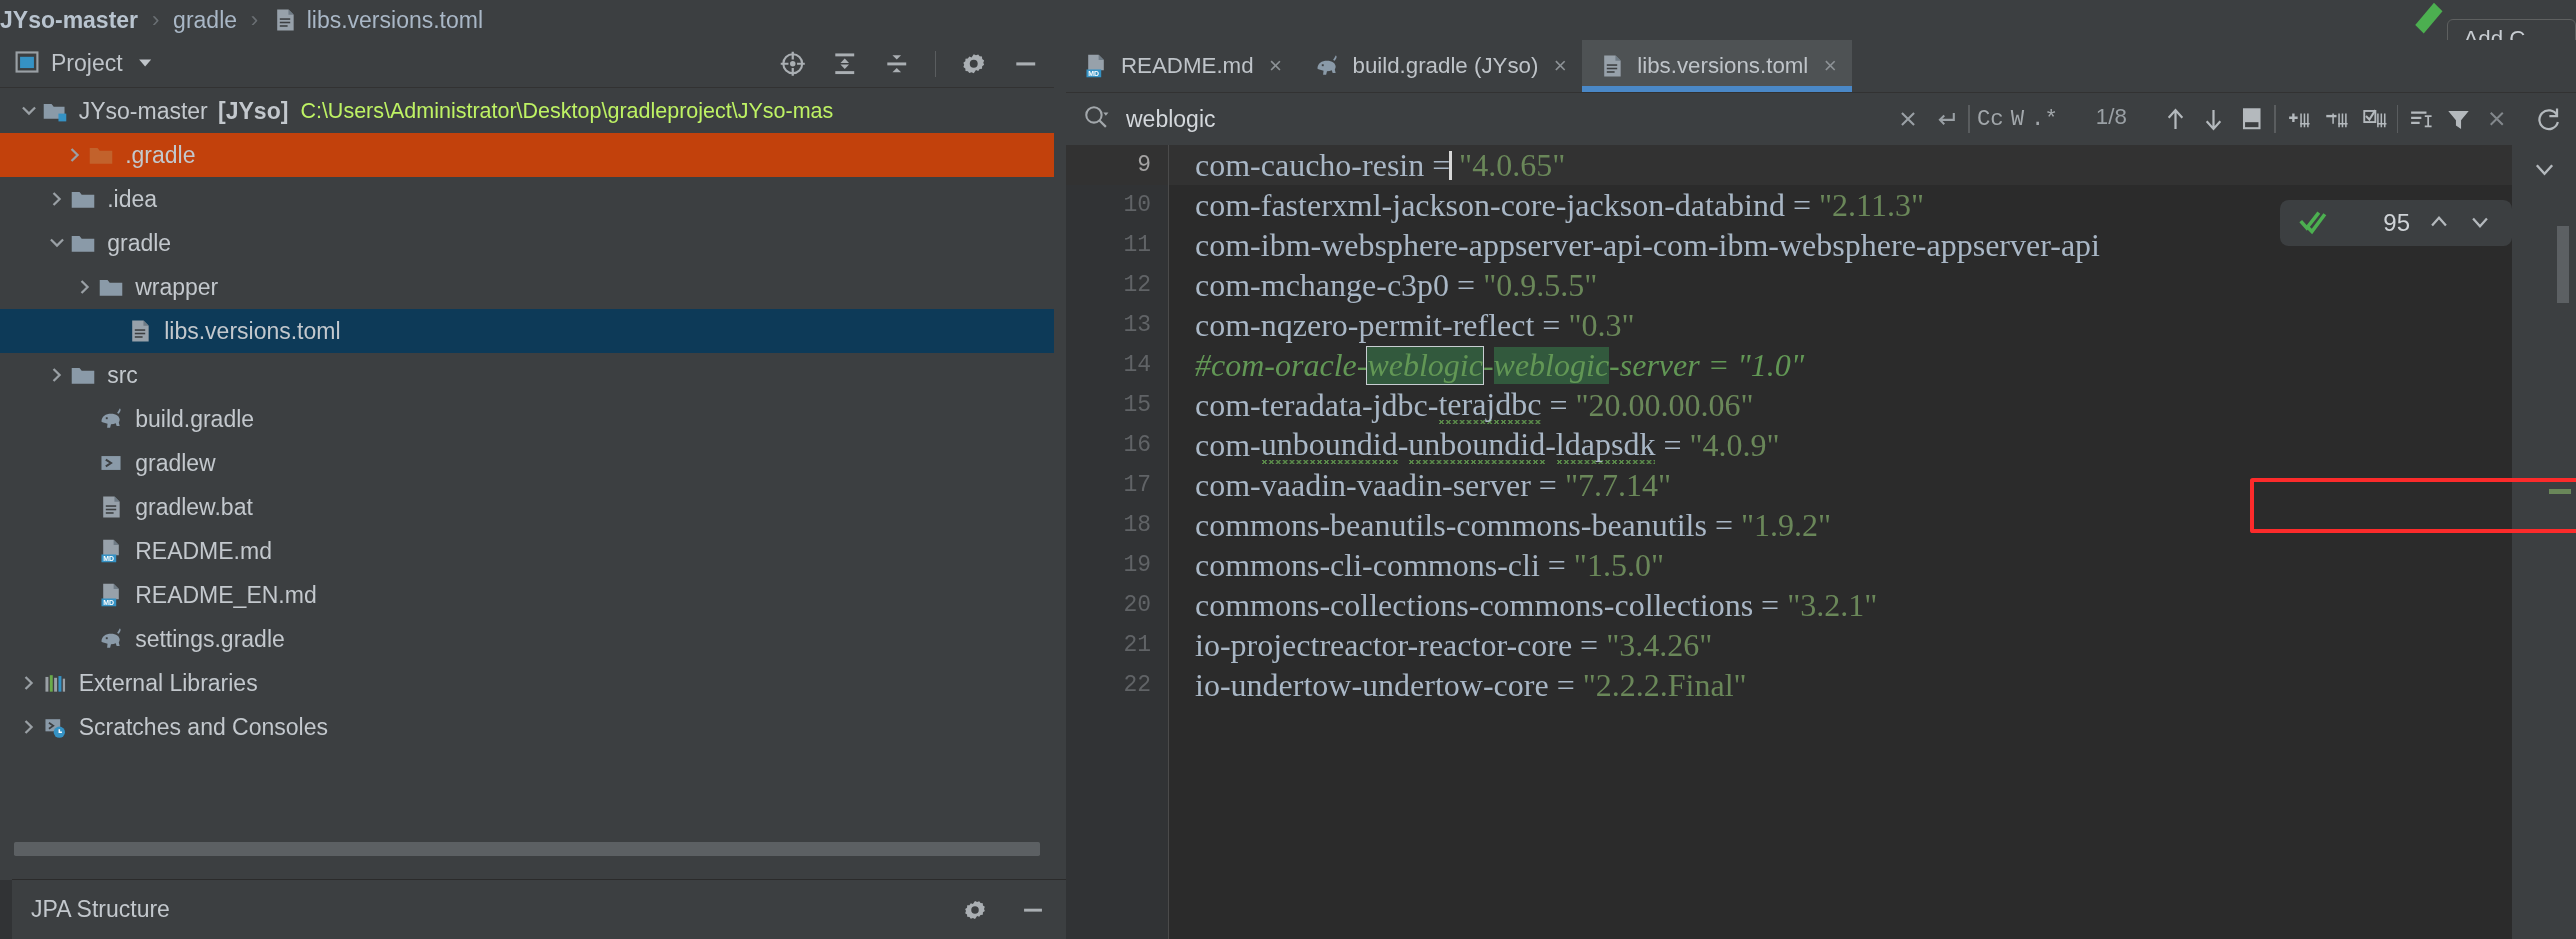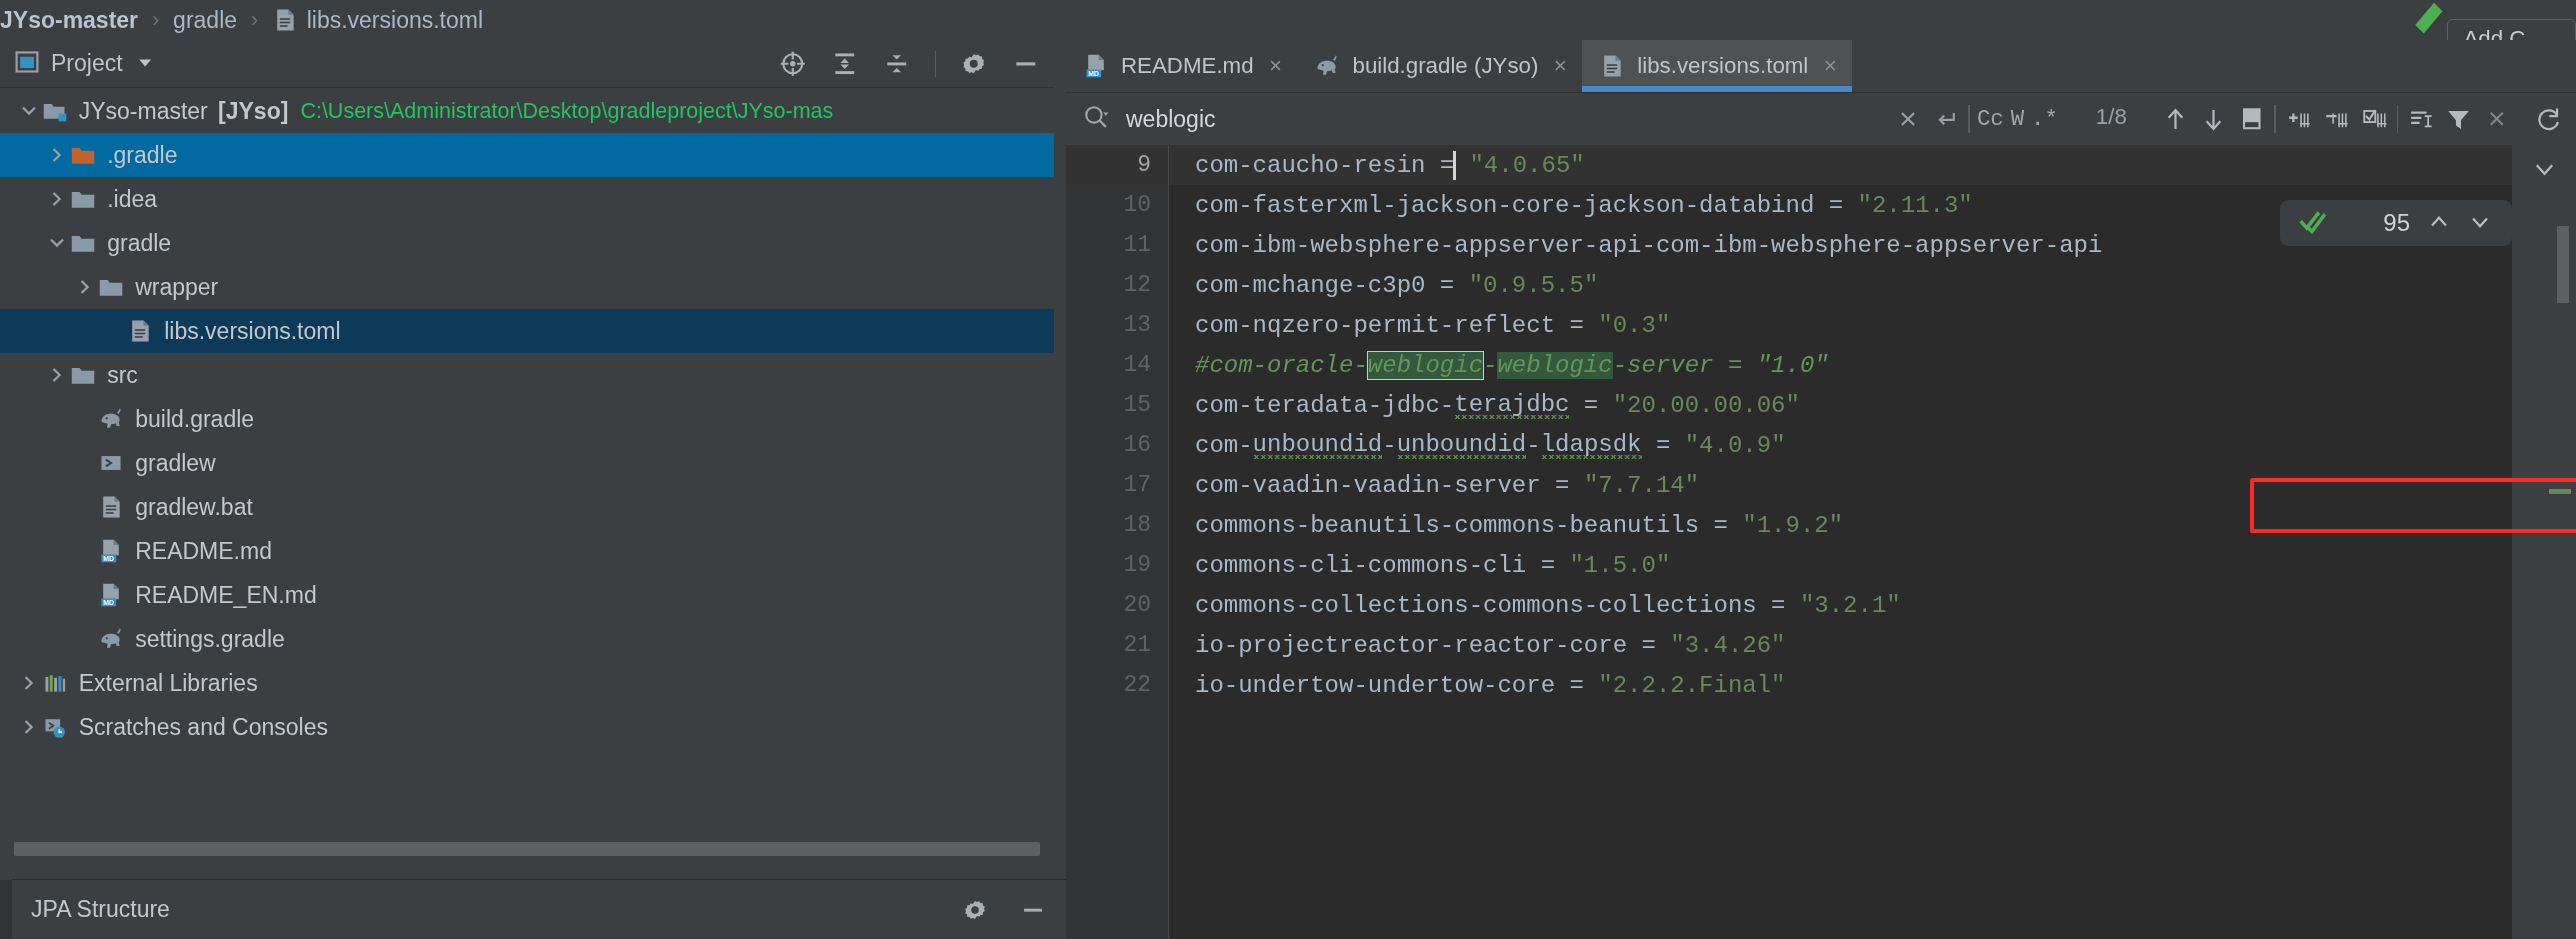--- a/index.html
+++ b/index.html
@@ -32,27 +32,27 @@
   #project-title-group{ display:flex; align-items:center; gap:11.2px; }
   #project-title{ font-size:23px; color:#bfc4c9; }
   .panel-tools{ margin-left:auto; display:flex; align-items:center; gap:23px; }
   .tbtn{ width:29px; height:29px; display:flex; align-items:center; justify-content:center;
     opacity:.92; }
   .vsep{ width:1.7px; height:26px; background:#5a5d5f; }
 
   
   #project-tree{ position:absolute; top:49px; left:0; right:0; bottom:46px; overflow:hidden; }
   .trow{ height:44px; display:flex; align-items:center; white-space:nowrap; padding-right:5.2px; }
-  .trow.hoverrow{ background:#0369a1; }
+  .trow.hoverrow{ background:#c2410c;padding-left:18px; }
   .trow.selected{ background:#0d3a58; }
   .twist{ width:26px; height:26px; display:flex; align-items:center; justify-content:center;
     flex:0 0 auto; }
   .tlabel{ font-size:23px; color:#c3c8cd; }
   .tlabel.bold{ font-weight:bold; }
-  .tpath{ font-size:21.5px; color:#22c55e; margin-left:12px; }
+  .tpath{ font-size:21.5px; color:#bef264; margin-left:12px; }
   .ticon{ margin-right:11.2px; display:flex; align-items:center; flex:0 0 auto; }
   .sp{ flex:0 0 auto; }
 
   
   #tree-hscroll{ position:absolute; left:13.8px; right:12px; bottom:24px; height:13.8px; }
   #tree-hscroll .thumb{ height:13.8px; width:1026px; background:#5c6063; border-radius:1.7px; }
 
   
   #jpa-panel{ position:absolute; left:12px; top:879px; width:1054px; height:60px;
     background:#3c3f41; border-top:0.9px solid #2b2b2b; display:flex; align-items:center;
@@ -84,21 +84,21 @@
   .fsep{ width:1.7px; height:27.5px; background:#5a5d5f; }
 
   
   #code-wrap{ position:absolute; left:0; top:105px; right:0; bottom:0; overflow:hidden; }
   #gutter{ position:absolute; left:0; top:0; width:103px; bottom:0; background:#313335;
     border-right:0.9px solid #4b4b4b; }
   .gline{ height:40px; display:flex; align-items:center; justify-content:flex-end;
     padding-right:17px; font-family:"Liberation Mono", monospace; font-size:23px; color:#606366; }
   .gline.cur{ color:#a4a3a3; background:#323232; }
   #code{ position:absolute; left:103px; top:0; right:0; bottom:0;
-    font-family:Liberation Mono, monospace; font-size:24px; }
+    font-family:Liberation Serif, serif; font-size:32px; }
   .cline{ height:40px; display:flex; align-items:center; padding-left:26px;
     white-space:pre; letter-spacing:0px; }
   .cline.cur{ background:#323232; }
   .key{ color:#a9b7c6; }
   .str{ color:#6a8759; }
   .op{ color:#a9b7c6; }
   .cmt{ color:#629755; font-style:italic; }
   .hit{ background:#32593d; }
   .hit.curhit{ outline:1.7px solid #c8cdd2; }
   .sq{ background-repeat:repeat-x; background-position:bottom left;

